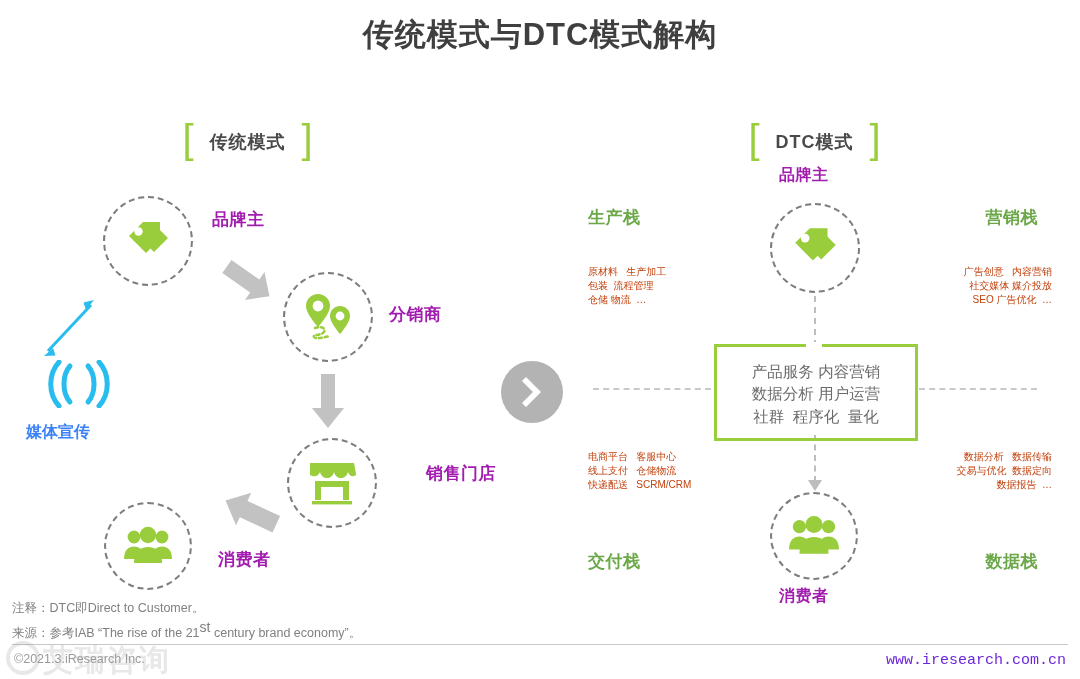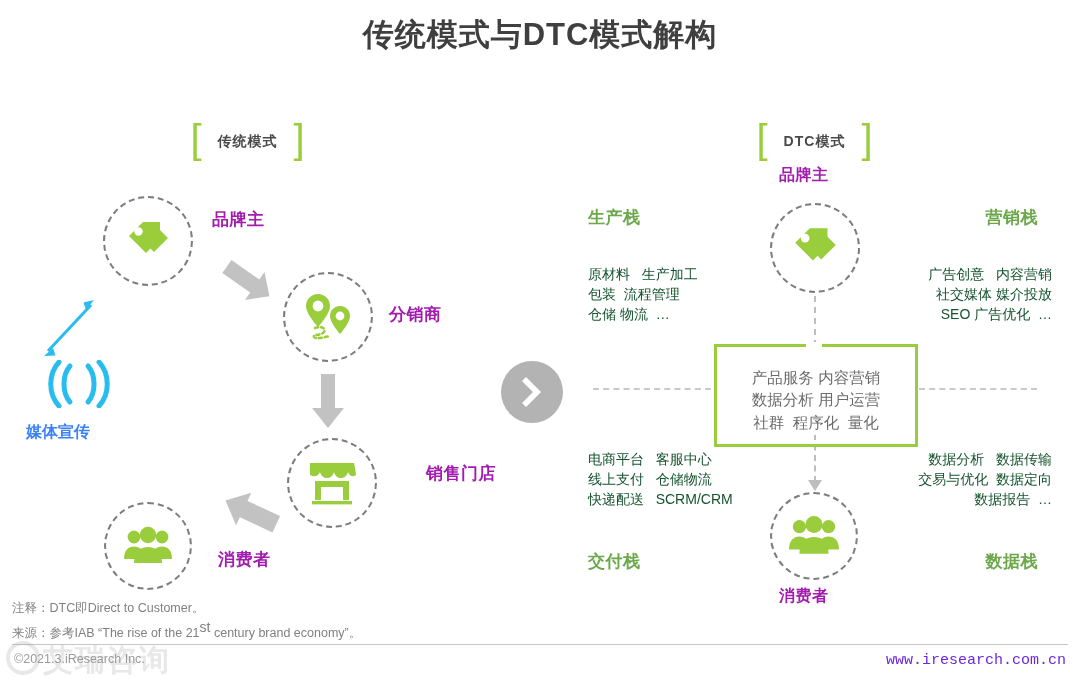--- a/index.html
+++ b/index.html
@@ -23,21 +23,21 @@
   }
 
   
   .sec-head{position:absolute;text-align:center;}
   .sec-head .brk{
     display:inline-block;color:#9ACD3C;font-size:40px;font-weight:300;
     vertical-align:middle;line-height:1;position:relative;top:-3px;
   }
   .sec-head .txt{
     display:inline-block;vertical-align:middle;
-    font-size:14px;font-weight:bold;color:#4a4a4a;
+    font-size:18px;font-weight:bold;color:#4a4a4a;
     padding:0 16px;letter-spacing:1px;
   }
 
   
   .dcircle{
     position:absolute;border-radius:50%;
     border:2px dashed #7d7d7d;
     box-sizing:border-box;
     background:#fff;
   }
@@ -65,31 +65,31 @@
   .mid-arrow svg{position:absolute;left:0;top:0;}
 
   
   .stack-label{
     position:absolute;font-size:17px;font-weight:bold;color:#6CA84A;
     white-space:nowrap;letter-spacing:.5px;
   }
 
   
   .stack-text{
-    position:absolute;font-size:14px;color:#14532d;line-height:1.42;
+    position:absolute;font-size:10px;color:#c2410c;line-height:1.42;
     white-space:pre;
   }
   .stack-text.r{text-align:right;}
 
   
   .center-box{
     position:absolute;
     box-sizing:border-box;
     border:3px solid #9ACD3C;
-    padding:20px 16px 10px 16px;
+    padding:14px 16px 10px 16px;
     font-size:15.5px;color:#6b6b6b;line-height:1.45;
     text-align:center;white-space:pre;
     background:transparent;
   }
   
   .box-gap{
     position:absolute;width:16px;height:5px;background:#ffffff;
   }
 
   

